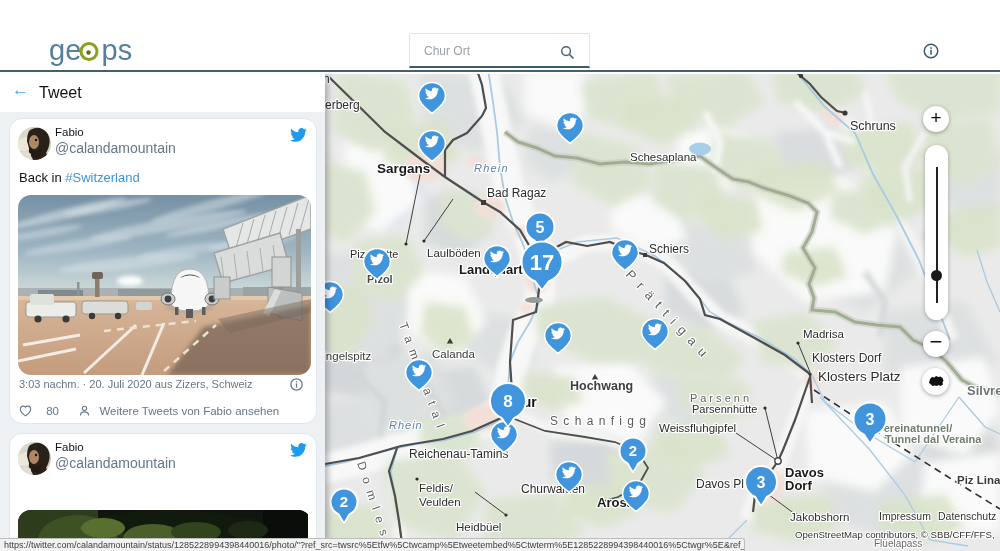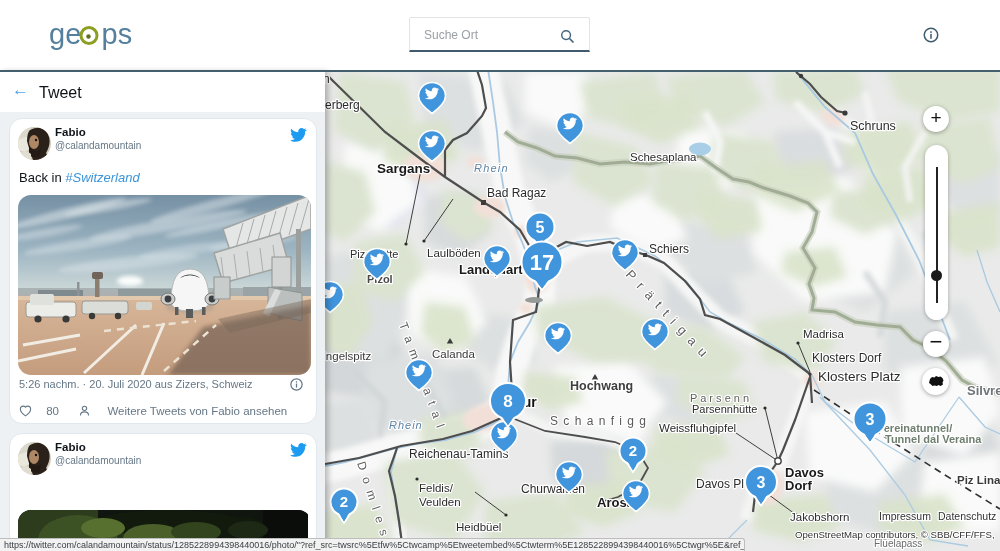--- a/index.html
+++ b/index.html
@@ -1,39 +1,39 @@
 <!DOCTYPE html>
 <html><head>
 <meta charset="utf-8">
 <style>
   * { margin:0; padding:0; box-sizing:border-box; }
   html,body { width:1000px; height:551px; overflow:hidden; font-family:"Liberation Sans",sans-serif; background:#fff; }
   #page { position:relative; width:1000px; height:551px; overflow:hidden; }
   
-  #header { position:absolute; left:0; top:0; width:1000px; height:58px; background:#fff; z-index:30; }
+  #header { position:absolute; left:0; top:16px; width:1000px; height:58px; background:#fff; z-index:30; }
   #topline { position:absolute; left:0; top:70px; width:1000px; height:2px; background:#44606f; z-index:31; }
   #logo { position:absolute; left:49px; top:21px; height:32px; }
   #searchbox { position:absolute; left:409px; top:17px; width:181px; height:35px; background:#fff; border:1px solid #e3e3e3; border-bottom:2px solid #3f5a6d; border-radius:2px 2px 0 0; }
   #searchbox .ph { position:absolute; left:14px; top:10px; font-size:12px; color:#9aa0a6; }
   #searchbox svg { position:absolute; right:13px; top:10px; }
   #infoicon { position:absolute; left:922px; top:26px; }
   
   #sidebar { position:absolute; left:0; top:72px; width:325px; height:479px; background:#eef1f4; z-index:20; box-shadow:3px 0 6px rgba(0,0,0,.28); }
   #tweetbar { position:absolute; left:0; top:0; width:325px; height:40px; background:#fff; }
   #tweetbar .arrow { position:absolute; left:12px; top:8px; color:#4ba0ec; font-size:17px; }
   #tweetbar .ttl { position:absolute; left:39px; top:12px; font-size:16px; color:#0f1419; }
   .card { position:absolute; left:9px; width:308px; background:#fff; border:1px solid #e1e8ed; border-radius:13px; }
   #card1 { top:46px; height:306px; }
   #card2 { top:361px; height:240px; }
   .avatar { position:absolute; left:8px; top:8px; width:33px; height:33px; border-radius:50%; overflow:hidden; }
-  .uname { position:absolute; left:45px; top:7px; font-size:11.5px; font-weight:bold; color:#0f1419; }
-  .uhandle { position:absolute; left:45px; top:21px; font-size:10px; color:#657786; }
+  .uname { position:absolute; left:45px; top:7px; font-size:11.5px; font-weight:normal; color:#0f1419; }
+  .uhandle { position:absolute; left:45px; top:21px; font-size:14px; color:#657786; }
   .bird { position:absolute; right:9px; top:9px; }
   .twtext { position:absolute; left:9px; top:51px; font-size:13px; color:#0f1419; }
-  .twtext a { color:#3b94d9; text-decoration:none;font-style:italic; }
+  .twtext a { color:#3b94d9; text-decoration:none; }
   .photo { position:absolute; left:8px; top:76px; width:293px; border-radius:13px; overflow:hidden; }
   #ts { position:absolute; left:9px; top:259px; font-size:11px; color:#657786; }
   #tsinfo { position:absolute; right:12px; top:258px; }
   .actions { position:absolute; left:9px; top:285px; font-size:11.5px; color:#657786; white-space:nowrap; }
   
   #map { position:absolute; left:325px; top:72px; width:675px; height:479px; z-index:5; }
   
   .mbtn { position:absolute; background:#fff; border-radius:50%; box-shadow:0 1px 4px rgba(0,0,0,.35); text-align:center; z-index:25; }
   #zplus { left:923px; top:106px; width:26px; height:26px; font-size:19px; line-height:24px; color:#111; }
   #zminus { left:923px; top:331px; width:26px; height:26px; font-size:22px; line-height:22px; color:#111; }
@@ -372,21 +372,21 @@
 </svg></div>
 
   <div id="header">
     <svg id="logo" width="90" height="32" viewBox="0 0 90 32">
       <text x="0" y="23" font-family="Liberation Sans" font-size="29" fill="#54809d">ge</text>
       <circle cx="40" cy="14.5" r="8" fill="none" stroke="#8d9f22" stroke-width="3"></circle>
       <circle cx="39.5" cy="15.5" r="2.2" fill="#5f6e17"></circle>
       <text x="52.5" y="23" font-family="Liberation Sans" font-size="29" fill="#54809d">ps</text>
     </svg>
     <div id="searchbox">
-      <span class="ph">Suche Ort</span>
+      <span class="ph">Chur Ort</span>
       <svg width="17" height="17" viewBox="0 0 24 24">
           <circle cx="10" cy="10" r="6.2" fill="none" stroke="#44637a" stroke-width="2"></circle>
           <line x1="14.8" y1="14.8" x2="20.5" y2="20.5" stroke="#44637a" stroke-width="2.4"></line>
         </svg>
     </div>
     <svg id="infoicon" width="18" height="18" viewBox="0 0 24 24">
         <path fill="none" stroke="#3d5a6e" stroke-width="2" d="M12 3a9 9 0 1 0 0 18 9 9 0 0 0 0-18z"></path>
         <rect x="11" y="10.5" width="2" height="6.5" fill="#3d5a6e"></rect>
         <rect x="11" y="7" width="2" height="2.2" fill="#3d5a6e"></rect>
       </svg>
@@ -496,36 +496,36 @@
               <line x1="5" y1="150" x2="62" y2="140"></line>
               <line x1="0" y1="166" x2="58" y2="154"></line>
               <line x1="66" y1="178" x2="118" y2="130"></line>
               <line x1="124" y1="180" x2="146" y2="128"></line>
             </g>
             <g stroke="#ece2d2" stroke-width="2.5" stroke-dasharray="7 6">
               <line x1="86" y1="136" x2="178" y2="126"></line>
               <line x1="146" y1="176" x2="198" y2="130"></line>
             </g>
           </svg></div>
-      <div id="ts">5:26 nachm. · 20. Juli 2020 aus Zizers, Schweiz</div>
+      <div id="ts">3:03 nachm. · 20. Juli 2020 aus Zizers, Schweiz</div>
       <svg id="tsinfo" width="15" height="15" viewBox="0 0 24 24">
           <path fill="none" stroke="#657786" stroke-width="2" d="M12 3a9 9 0 1 0 0 18 9 9 0 0 0 0-18z"></path>
           <rect x="11" y="10.5" width="2" height="6.5" fill="#657786"></rect>
           <rect x="11" y="6.8" width="2" height="2.2" fill="#657786"></rect>
         </svg>
       <div class="actions">
         <svg width="13" height="12" viewBox="0 0 24 22" style="vertical-align:-2px">
             <path fill="none" stroke="#657786" stroke-width="2" d="M12 20S2.5 14 2.5 7.5C2.5 4.5 4.9 2 8 2c1.7 0 3.2.8 4 2 .8-1.2 2.3-2 4-2 3.1 0 5.5 2.5 5.5 5.5C21.5 14 12 20 12 20z"></path>
           </svg>
         <span style="margin-left:11px;">80</span>
         <svg width="13" height="13" viewBox="0 0 24 24" style="vertical-align:-2px;margin-left:16px;">
             <circle cx="12" cy="8" r="4" fill="none" stroke="#657786" stroke-width="2"></circle>
             <path fill="none" stroke="#657786" stroke-width="2" d="M4.5 21c0-4 3.4-6.5 7.5-6.5s7.5 2.5 7.5 6.5"></path>
           </svg>
-        <span style="margin-left:13px;">Weitere Tweets von Fabio ansehen</span>
+        <span style="margin-left:5px;">Weitere Tweets von Fabio ansehen</span>
       </div>
     </div>
 
     <div class="card" id="card2">
       <div class="avatar"><svg width="33" height="33" viewBox="0 0 33 33" xmlns="http://www.w3.org/2000/svg">
             <rect width="33" height="33" fill="#cfcaba"></rect>
             <rect x="0" y="0" width="13" height="16" fill="#dbd9cc"></rect>
             <polygon points="0,13 11,9 15,19 7,25 0,23" fill="#eae8dd"></polygon>
             <path d="M12,3 Q24,-3 30,7 Q34,16 28,26 L33,33 L15,33 Q11,22 9,14 Q9,6 12,3 Z" fill="#2a211a"></path>
             <ellipse cx="16" cy="15" rx="5" ry="7" fill="#ae8765"></ellipse>

